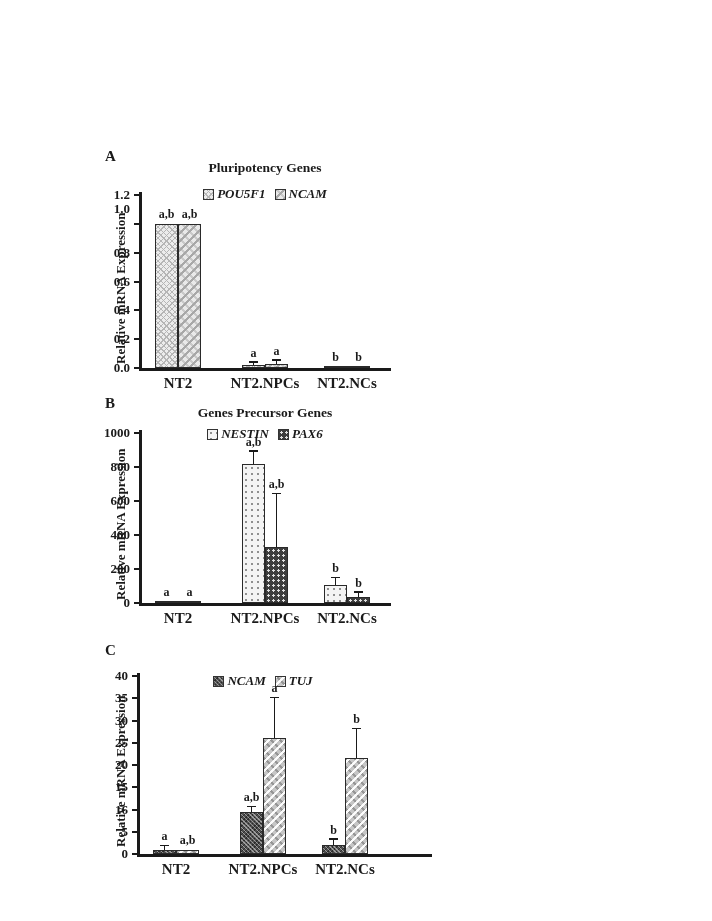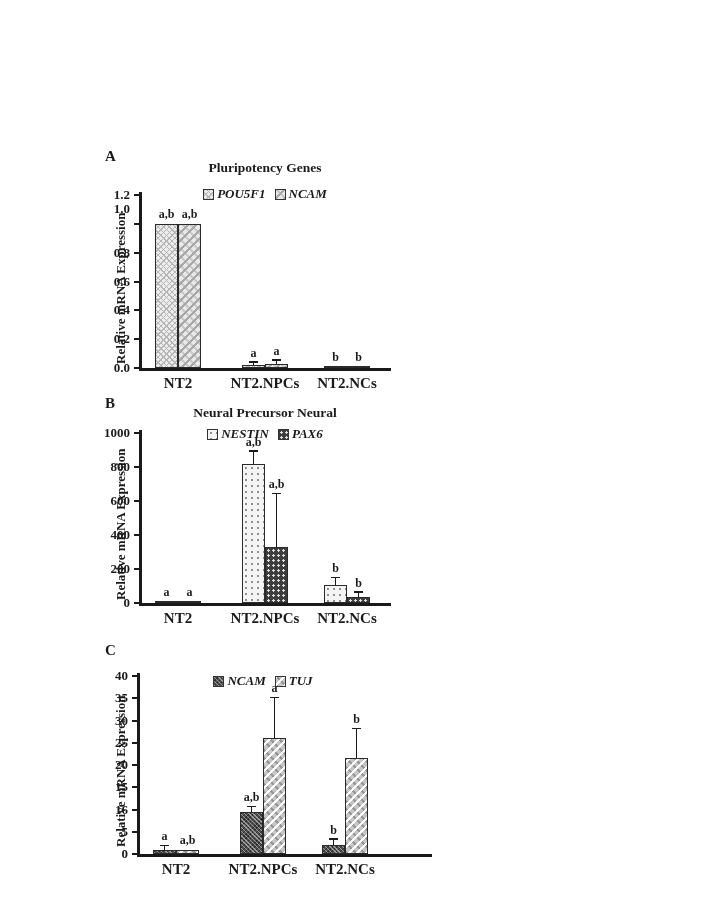--- a/index.html
+++ b/index.html
@@ -100,21 +100,21 @@
           <div class="sig-label" style="left: 174.5px; bottom: 4.5px;">b</div>
           <div class="bar pat-weave-light" style="left: 208px; width: 23px; height: 1.5px;"></div>
           <div class="sig-label" style="left: 197.5px; bottom: 4.5px;">b</div>
         </div>
         <div class="xcat-label" style="left: 38px; top: 227px;">NT2</div>
         <div class="xcat-label" style="left: 125px; top: 227px;">NT2.NPCs</div>
         <div class="xcat-label" style="left: 207px; top: 227px;">NT2.NCs</div>
       </div>
       <div class="panel" style="top: 395px;">
         <div class="panel-label">B</div>
-        <div class="chart-title" style="top: 10px; left: 44px;">Neural Precursor Neural</div>
+        <div class="chart-title" style="top: 10px; left: 44px;">Genes Precursor Genes</div>
         <div class="legend" style="top: 31px; left: 44px;">
           <div class="legend-item">
             <div class="legend-swatch pat-dots-light"></div>
             <div class="legend-label">NESTIN</div>
           </div>
           <div class="legend-item">
             <div class="legend-swatch pat-dots-dark"></div>
             <div class="legend-label">PAX6</div>
           </div>
         </div>

